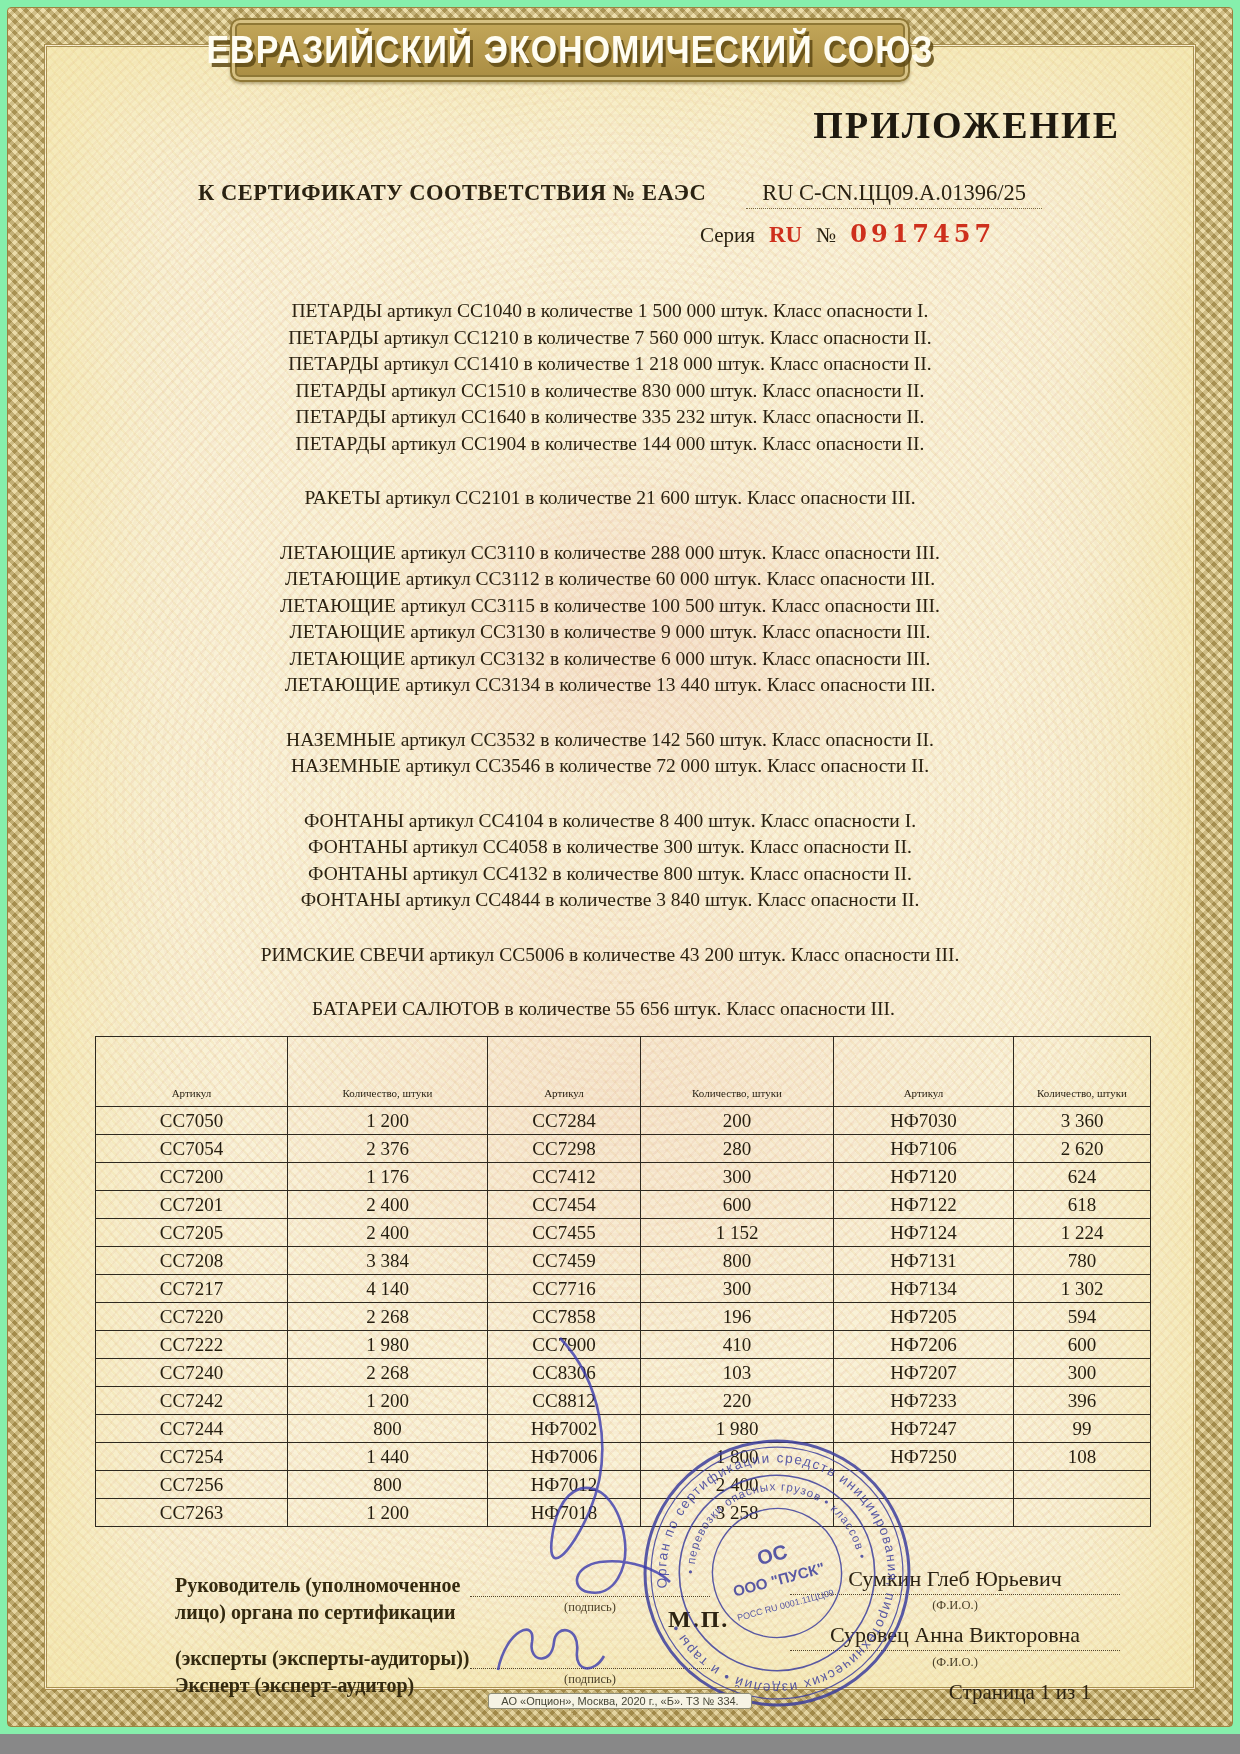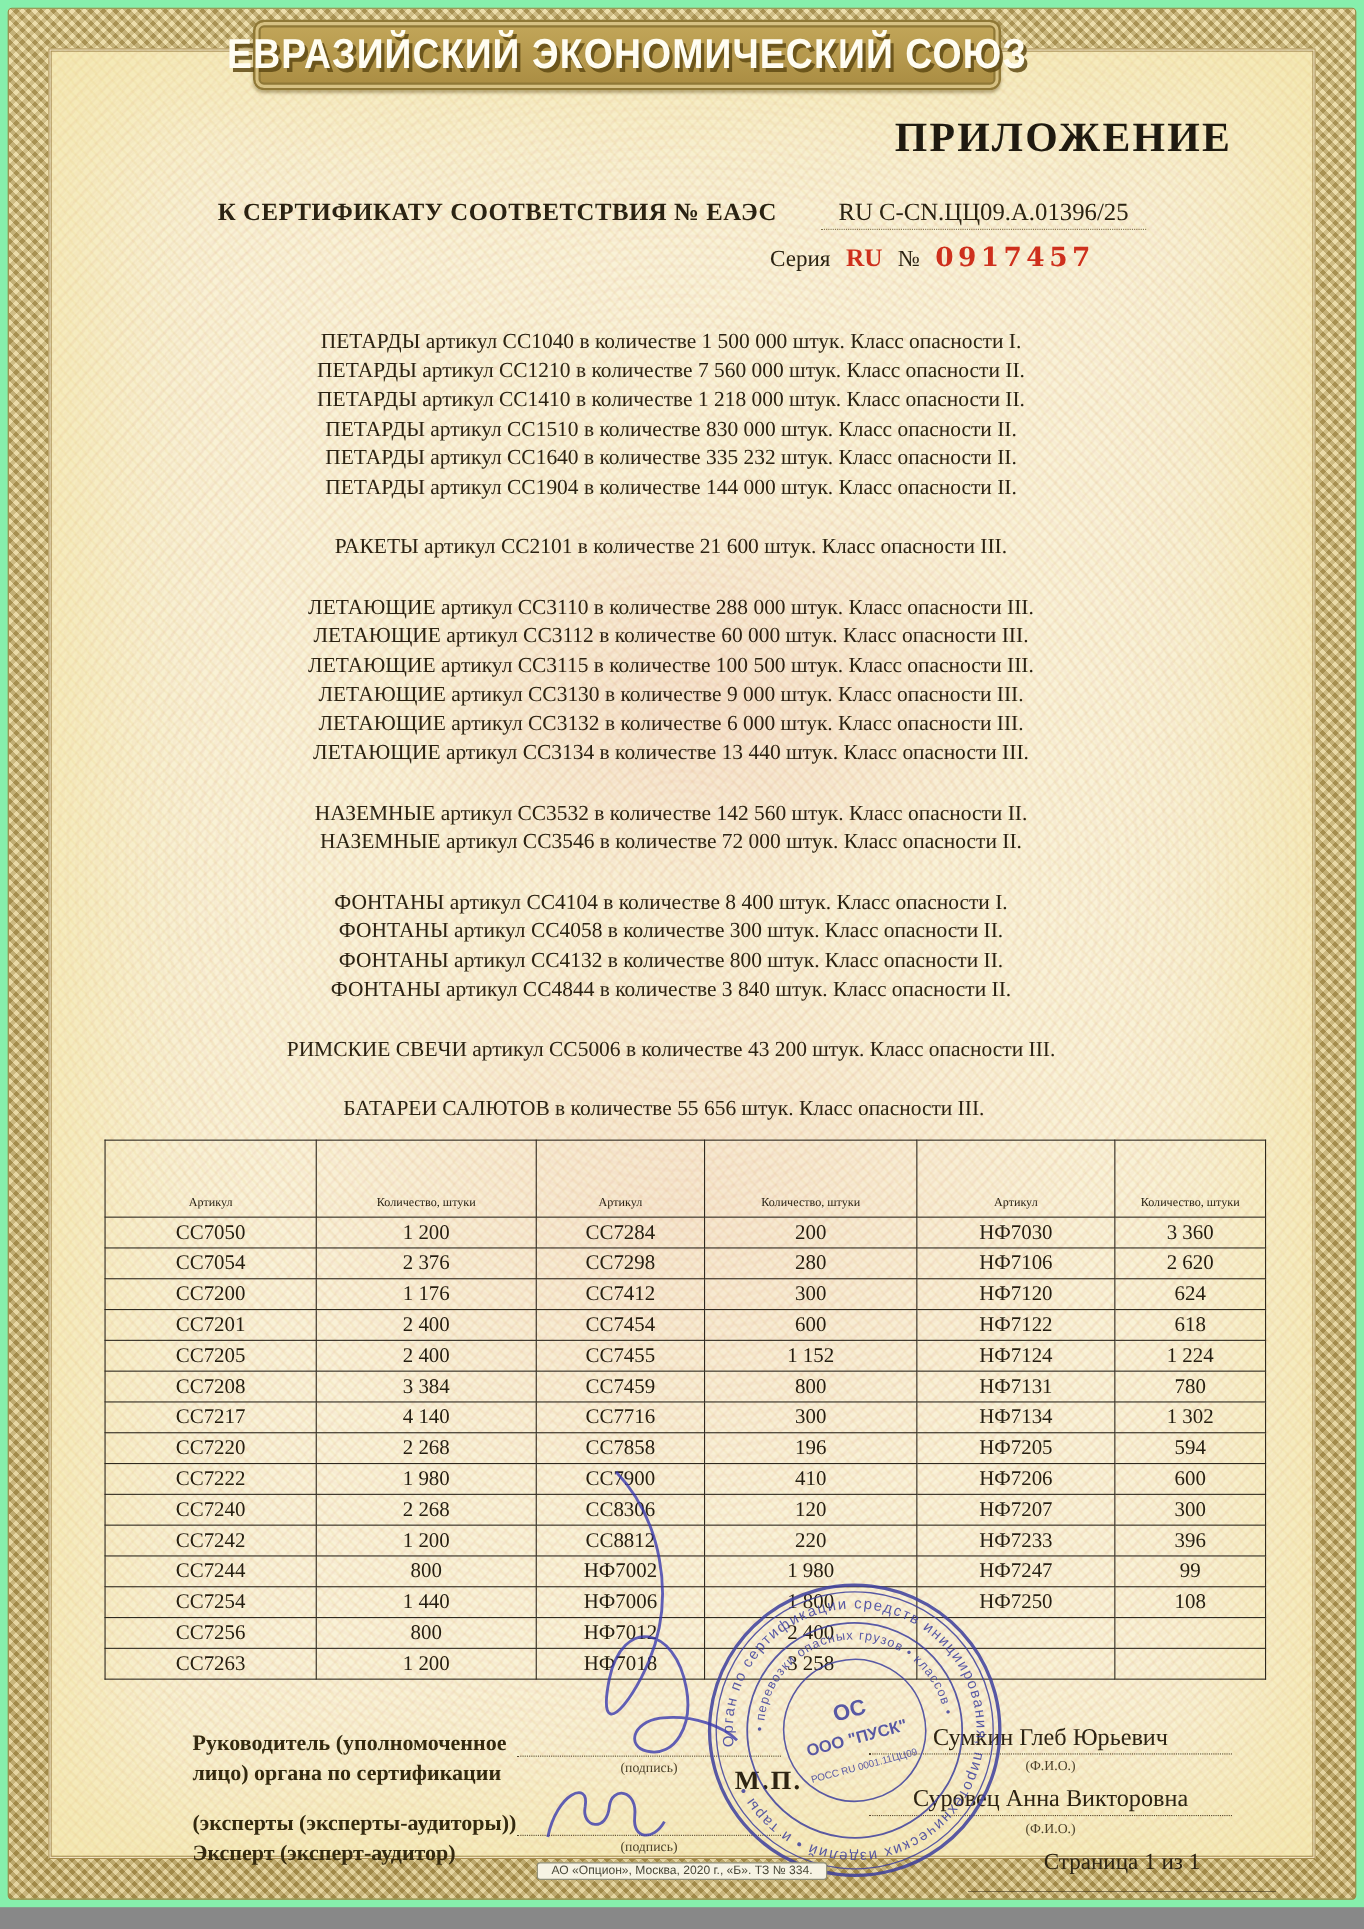--- a/index.html
+++ b/index.html
@@ -223,21 +223,21 @@
           <td>1 980</td>
           <td>СС7900</td>
           <td>410</td>
           <td>НФ7206</td>
           <td>600</td>
         </tr>
         <tr>
           <td>СС7240</td>
           <td>2 268</td>
           <td>СС8306</td>
-          <td>120</td>
+          <td>103</td>
           <td>НФ7207</td>
           <td>300</td>
         </tr>
         <tr>
           <td>СС7242</td>
           <td>1 200</td>
           <td>СС8812</td>
           <td>220</td>
           <td>НФ7233</td>
           <td>396</td>

